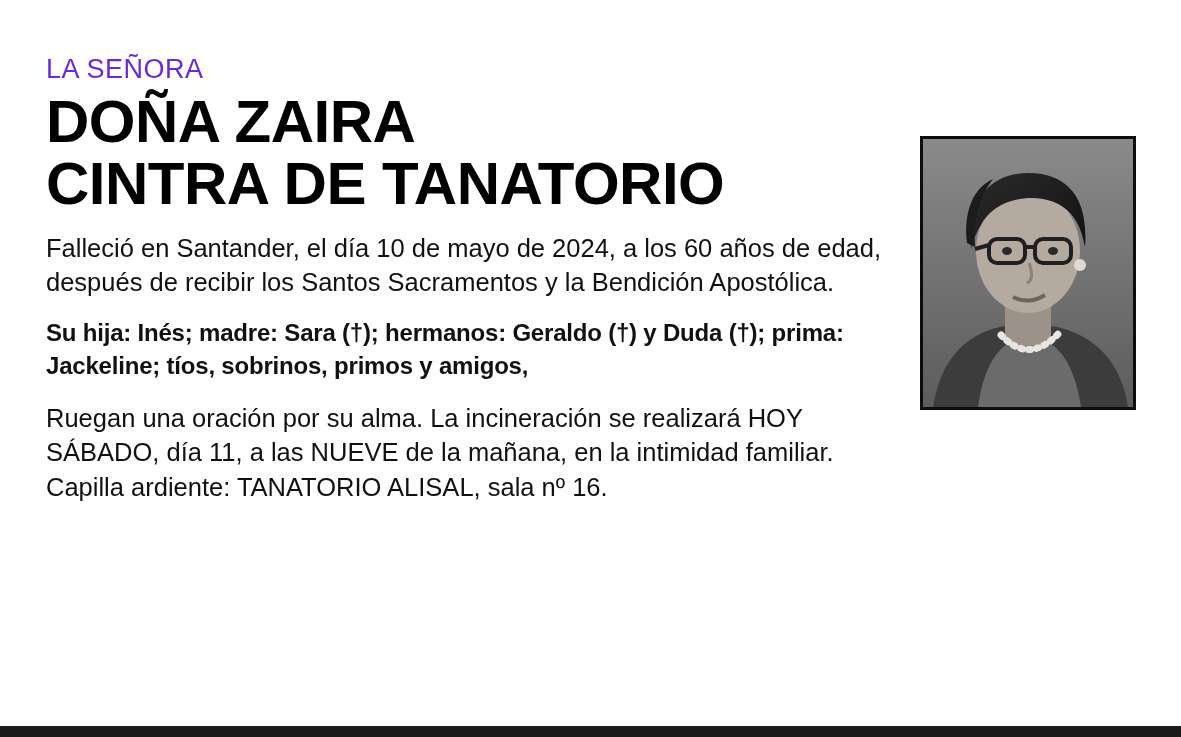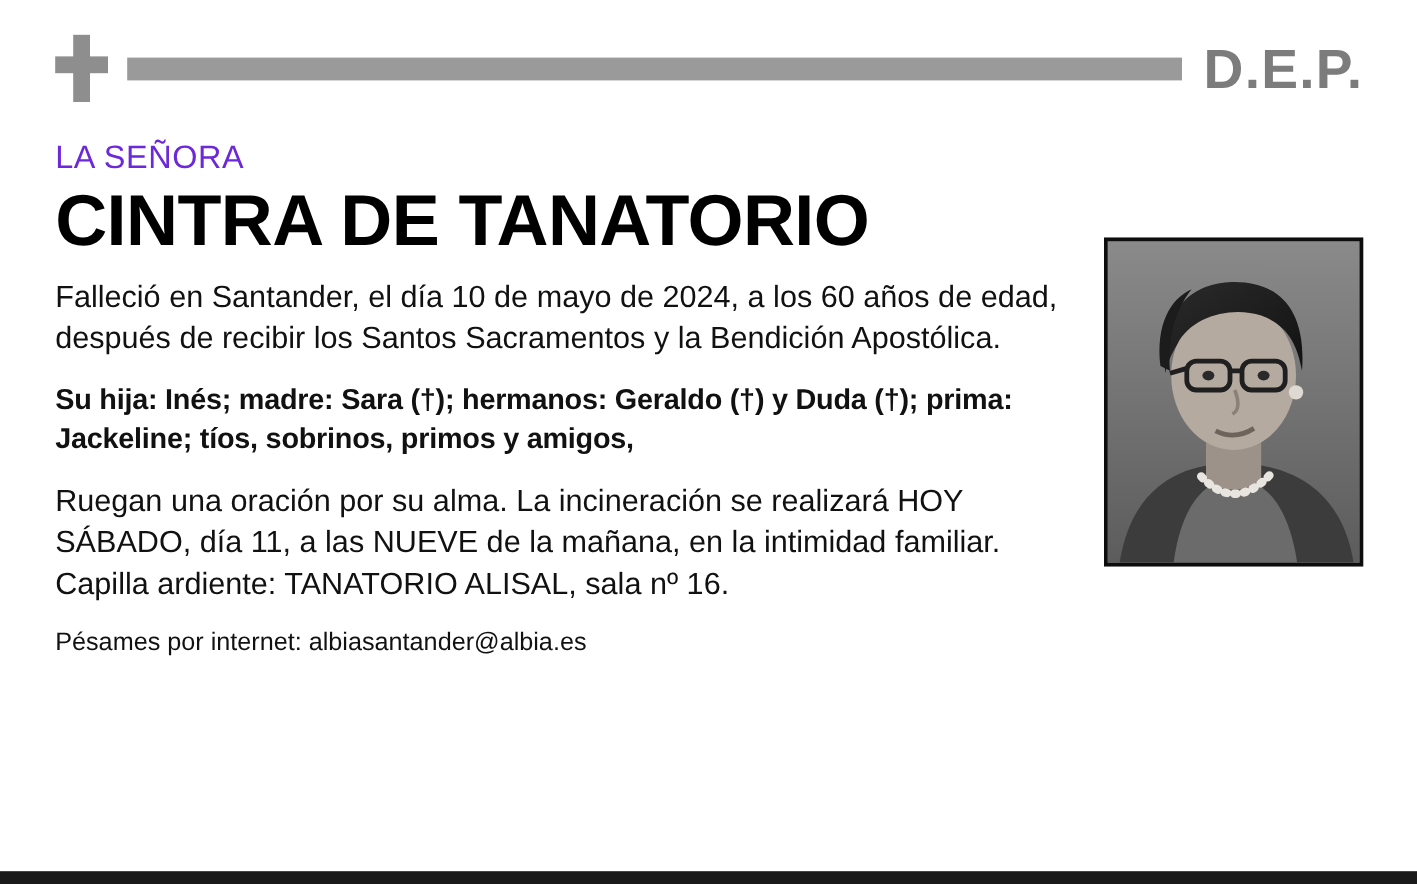--- a/index.html
+++ b/index.html
@@ -134,25 +134,20 @@
     overflow: hidden;
   }
   .portrait svg { display: block; width: 100%; height: 100%; }
 </style>
 </head>
 <body>
 
 <div class="obituary">
   <div class="inner">
 
-    <div class="top-band">
-      <div class="cross"></div>
-      <div class="rule"></div>
-      <div class="dep">D.E.P.</div>
-    </div>
 
     <div class="content">
 
       <div class="portrait">
         <svg viewBox="0 0 210 268" preserveAspectRatio="xMidYMid slice">
           <defs>
             <linearGradient id="bg" x1="0" y1="0" x2="0" y2="1">
               <stop offset="0%" stop-color="#8a8a8a"></stop>
               <stop offset="100%" stop-color="#5c5c5c"></stop>
             </linearGradient>
@@ -185,23 +180,23 @@
           <path d="M90 158 Q106 166 122 156" fill="none" stroke="#6e645c" stroke-width="4"></path>
 
           <path d="M78 196 Q106 226 136 194" fill="none" stroke="#e8e4df" stroke-width="7" stroke-dasharray="2 6" stroke-linecap="round"></path>
 
           <circle cx="157" cy="126" r="6" fill="#ded9d3"></circle>
         </svg>
       </div>
 
       <div class="text-col">
         <div class="eyebrow">LA SEÑORA</div>
+        <h1 class="name">DOÑA ZAIRA</h1>
         <h1 class="name name-line2">CINTRA DE TANATORIO</h1>
 
         <p class="para">Falleció en Santander, el día 10 de mayo de 2024, a los 60 años de edad, después de recibir los Santos Sacramentos y la Bendición Apostólica.</p>
         <p class="para family">Su hija: Inés; madre: Sara (†); hermanos: Geraldo (†) y Duda (†); prima: Jackeline; tíos, sobrinos, primos y amigos,</p>
         <p class="para">Ruegan una oración por su alma. La incineración se realizará HOY SÁBADO, día 11, a las NUEVE de la mañana, en la intimidad familiar. Capilla ardiente: TANATORIO ALISAL, sala nº 16.</p>
-        <p class="para email">Pésames por internet: albiasantander@albia.es</p>
       </div>
 
     </div>
   </div>
 </div>
 
 </body></html>

